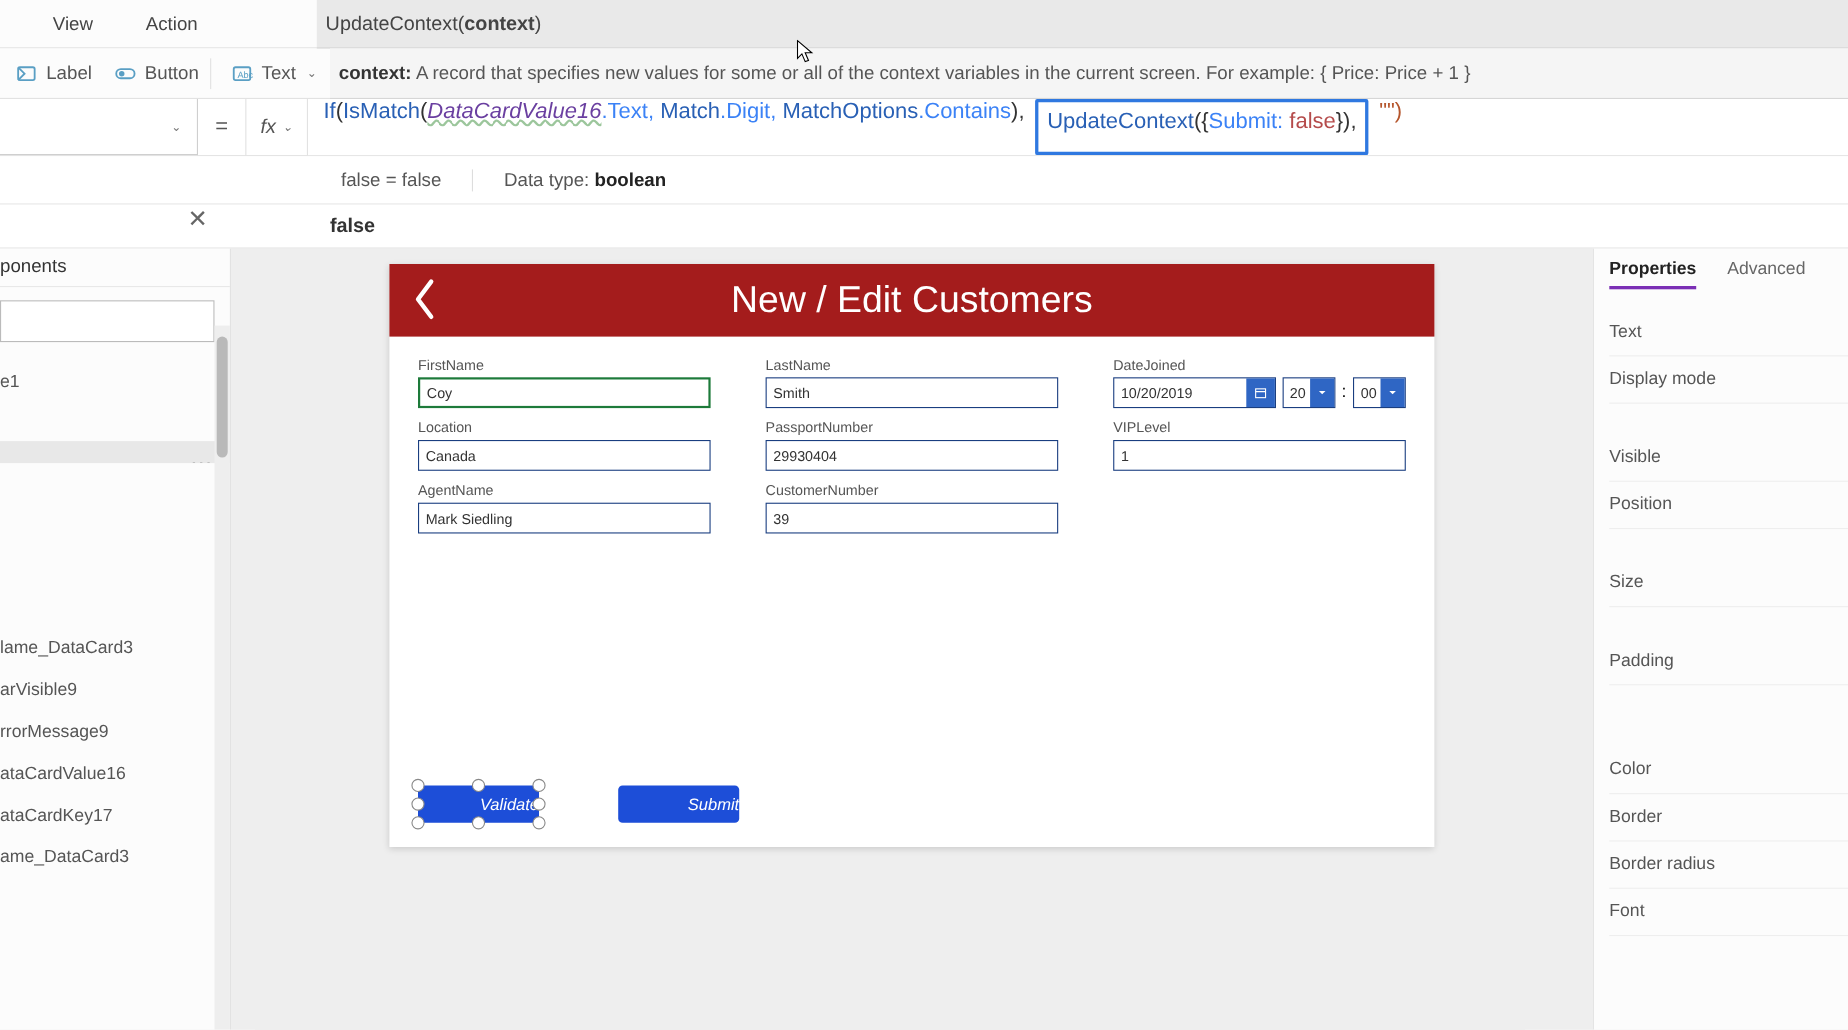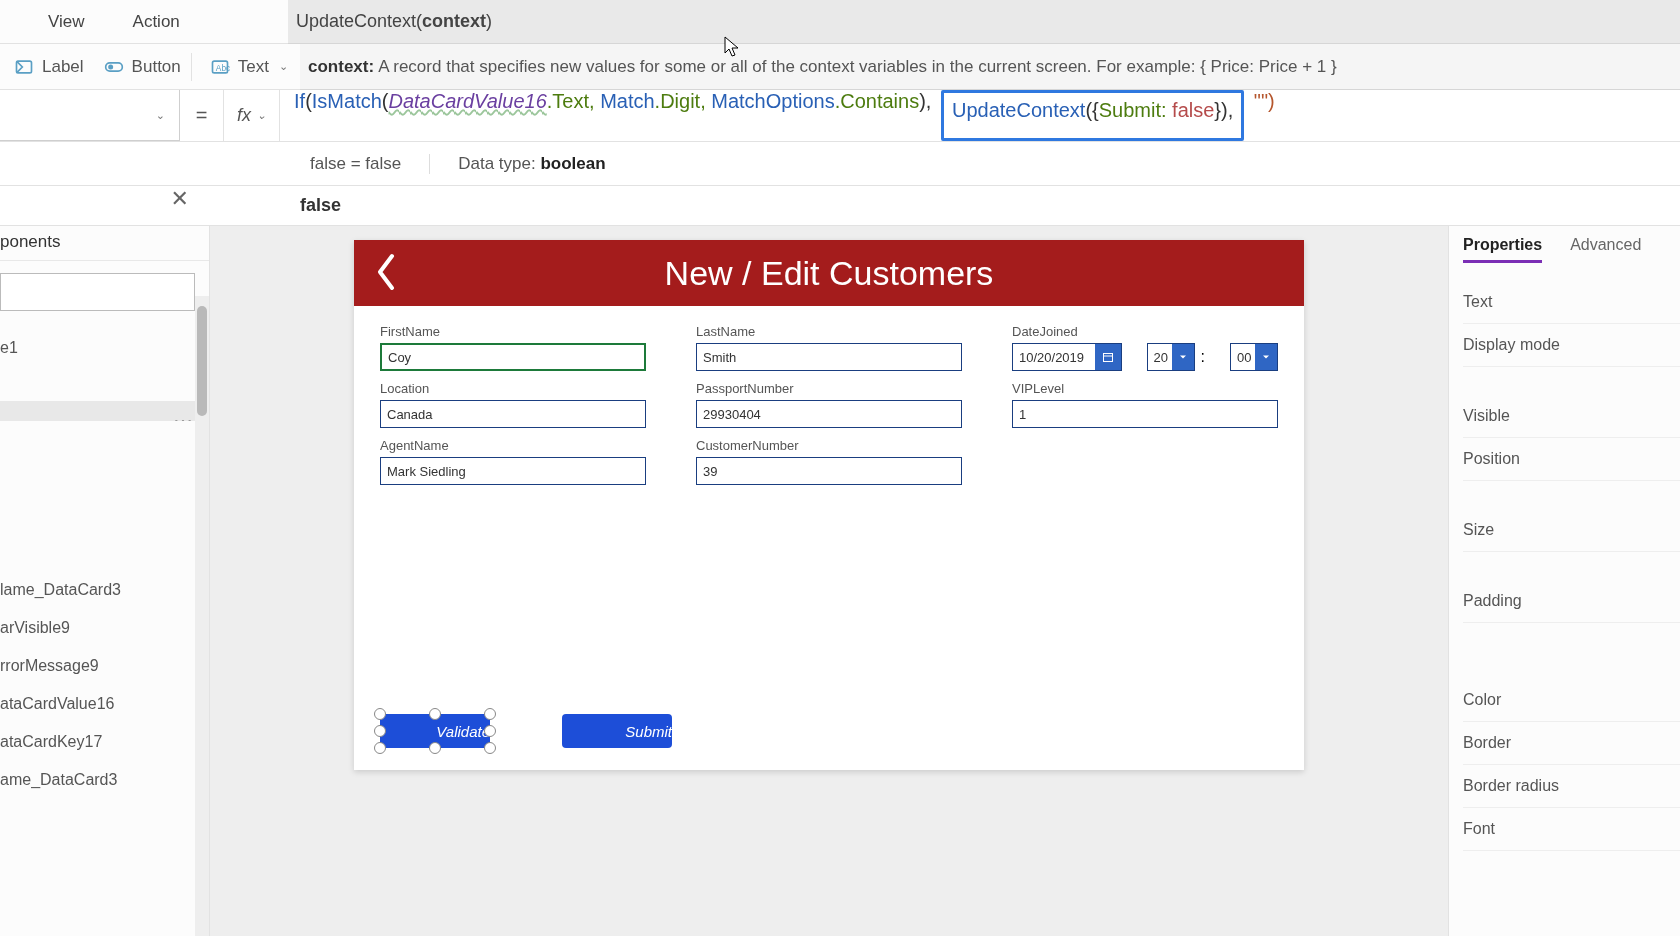--- a/index.html
+++ b/index.html
@@ -113,21 +113,21 @@
     font-size: 20px;
     padding-left: 14px;
     white-space: pre;
     color: #333;
     position: relative;
     background: #fff;
   }
   .tok-fn   { color: #2960b5; }
   .tok-id   { color: #6a3fa0; font-style: italic; text-decoration: underline wavy rgba(90,160,90,.6); }
   .tok-enum { color: #2960b5; }
-  .tok-mem  { color: #4d7c0f; }
+  .tok-mem  { color: #3b82f6; }
   .tok-punc { color: #333; }
   .tok-bool { color: #b54b4b; }
   .tok-str  { color: #b5562d; }
   .formula-highlight {
     border: 3px solid #2f78e0;
     padding: 6px 8px;
     border-radius: 2px;
     margin: 0 4px;
   }
 
@@ -289,21 +289,21 @@
     padding: 0 6px;
     background: #fff;
     color: #333;
   }
   .field.active input {
     border: 2px solid #1d7a3a;
   }
   .date-wrap { display: flex; gap: 6px; align-items: center; }
   .date-box { flex: 1; display:flex; align-items:center; justify-content:space-between; padding-right:0;}
   .date-icon { width:26px; height:26px; background:#2f66c4; display:flex; align-items:center; justify-content:center; }
-  .time-sel { width: 48px; display:flex; align-items:center; padding-right:0;margin-left:19px; }
+  .time-sel { width: 48px; display:flex; align-items:center; padding-right:0; }
   .time-sel .dd { width:22px; height:26px; background:#2f66c4; display:flex; align-items:center; justify-content:center; margin-left:auto;}
   .dd svg, .date-icon svg { width:12px; height:12px; fill:#fff; }
 
   .form-buttons {
     position: absolute;
     left: 26px;
     bottom: 22px;
     display: flex;
     gap: 72px;
   }

